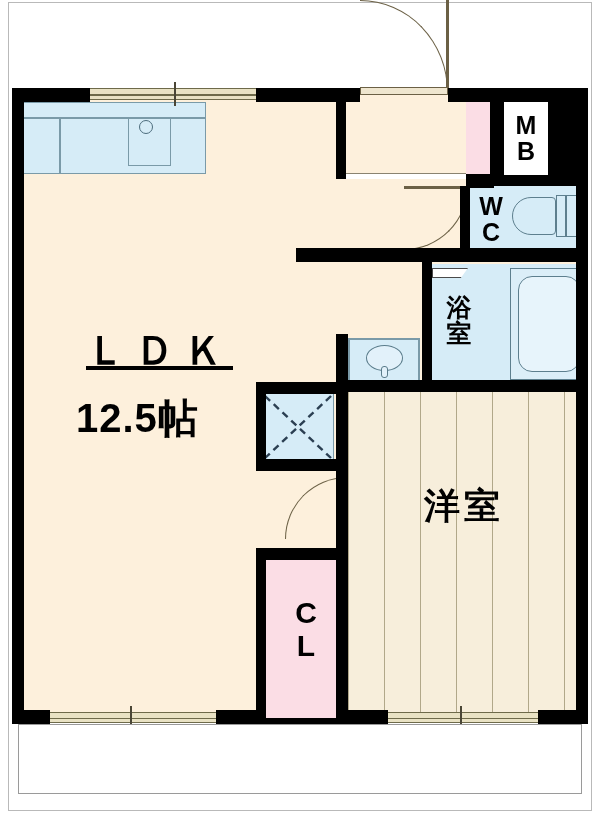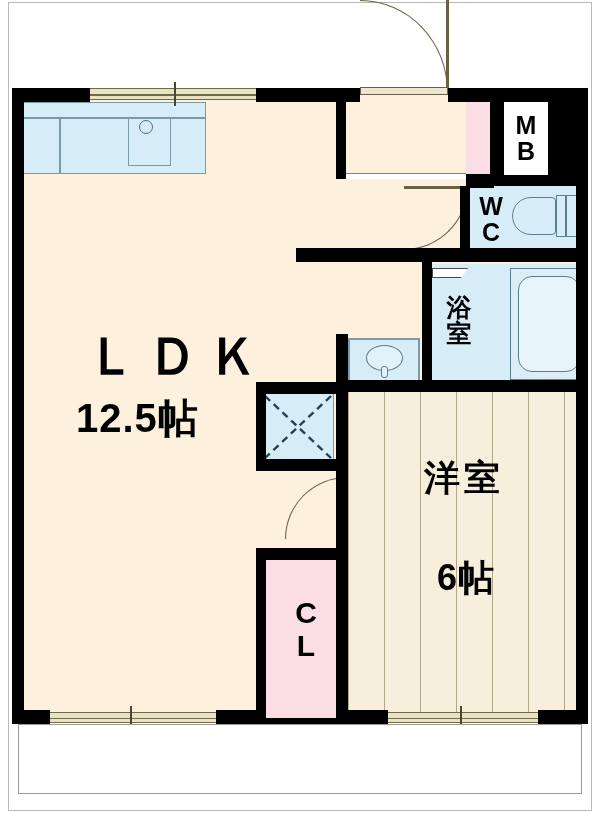--- a/index.html
+++ b/index.html
@@ -31,21 +31,21 @@
 
   
   .lbl {
     position: absolute;
     color: #000000;
     font-weight: bold;
     white-space: nowrap;
     line-height: 1;
     user-select: none;
   }
-  .lbl-ldk   { font-size: 52px; letter-spacing: 9px; }
+  .lbl-ldk   { font-size: 40px; letter-spacing: 9px; text-decoration: underline; }
   .lbl-ldksz { font-size: 40px; letter-spacing: 1px; text-align: right; }
   .lbl-room  { font-size: 36px; letter-spacing: 4px; }
   .lbl-roomsz{ font-size: 36px; letter-spacing: 1px; }
   .lbl-yoku  { font-size: 25px; line-height: 1.05; text-align: center; }
   .lbl-wc    { font-size: 25px; line-height: 1.02; text-align: center; }
   .lbl-mb    { font-size: 25px; line-height: 1.05; text-align: center; }
   .lbl-cl    { font-size: 30px; line-height: 1.1; text-align: center; }
   .lbl-bal   { font-size: 27px; letter-spacing: 4px; }
 
   
@@ -238,16 +238,15 @@
 
   <div class="abs window-h" style="left:388px; top:712px; width:150px; height:11px;"></div>
   <div class="abs win-tick" style="left:460px; top:706px; width:2px; height:23px;"></div>
   <div class="abs wall" style="left:538px; top:710px; width:50px; height:14px;"></div>
 
   <div class="abs balcony-box" style="left:18px; top:724px; width:564px; height:70px;"></div>
 
   <div class="lbl lbl-ldk" style="left:86px; top:330px;">ＬＤＫ</div>
   <div class="lbl lbl-ldksz" style="left:76px; top:398px;">12.5帖</div>
 
-  <div class="lbl lbl-room" style="left:424px; top:460px;">洋室</div>
-  <div class="lbl lbl-roomsz" style="left:437px; top:560px;">6帖</div>
+  <div class="lbl lbl-room" style="left:424px; top:488px;">洋室</div>
 
 </div>
 
 </body></html>

